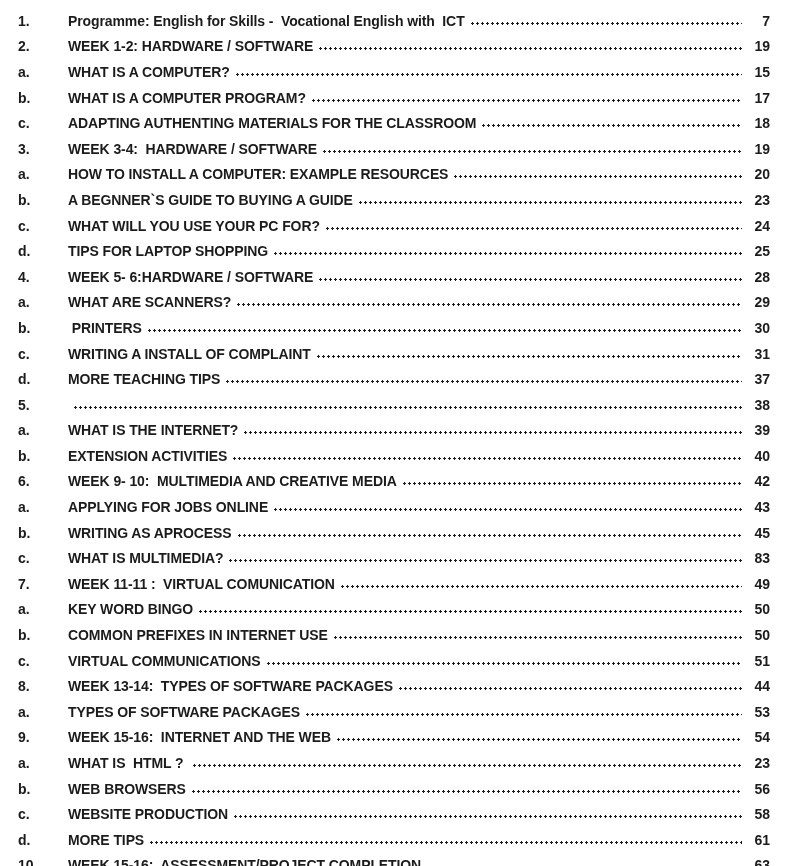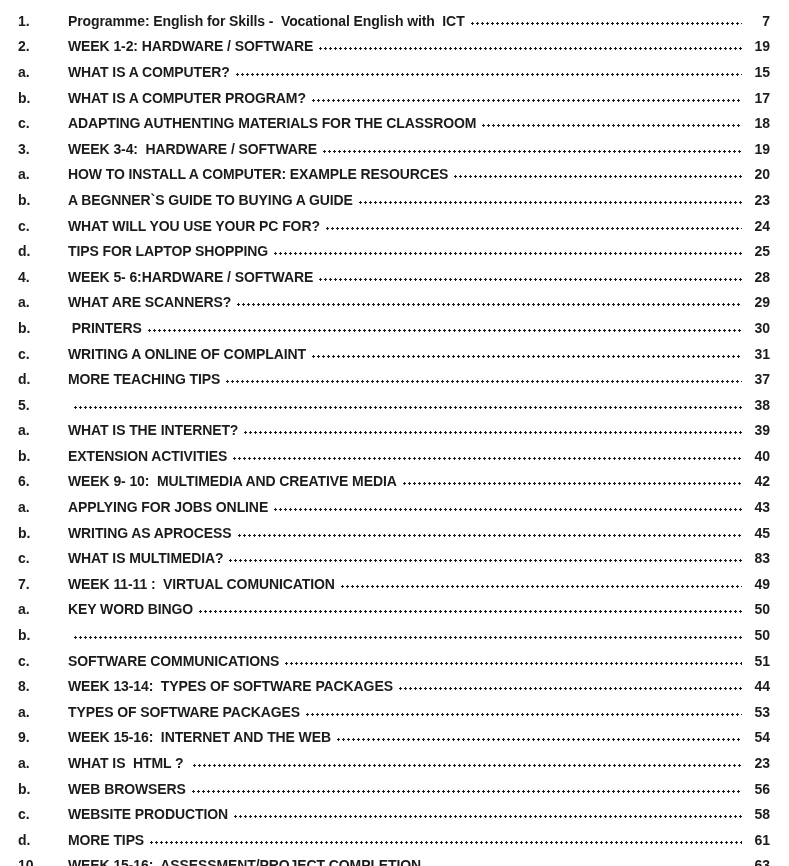--- a/index.html
+++ b/index.html
@@ -138,21 +138,21 @@
         <span class="pagenum">29</span>
       </li>
       <li class="toc-row">
         <span class="marker">b.</span>
         <span class="title"> PRINTERS</span>
         <span class="dots"></span>
         <span class="pagenum">30</span>
       </li>
       <li class="toc-row">
         <span class="marker">c.</span>
-        <span class="title">WRITING A ONLINE OF COMPLAINT</span>
+        <span class="title">WRITING A INSTALL OF COMPLAINT</span>
         <span class="dots"></span>
         <span class="pagenum">31</span>
       </li>
       <li class="toc-row">
         <span class="marker">d.</span>
         <span class="title">MORE TEACHING TIPS</span>
         <span class="dots"></span>
         <span class="pagenum">37</span>
       </li>
       <li class="toc-row">
@@ -203,26 +203,27 @@
         <span class="pagenum">49</span>
       </li>
       <li class="toc-row">
         <span class="marker">a.</span>
         <span class="title">KEY WORD BINGO</span>
         <span class="dots"></span>
         <span class="pagenum">50</span>
       </li>
       <li class="toc-row">
         <span class="marker">b.</span>
+        <span class="title">COMMON PREFIXES IN INTERNET USE</span>
         <span class="dots"></span>
         <span class="pagenum">50</span>
       </li>
       <li class="toc-row">
         <span class="marker">c.</span>
-        <span class="title">SOFTWARE COMMUNICATIONS</span>
+        <span class="title">VIRTUAL COMMUNICATIONS</span>
         <span class="dots"></span>
         <span class="pagenum">51</span>
       </li>
       <li class="toc-row">
         <span class="marker">8.</span>
         <span class="title">WEEK 13-14:  TYPES OF SOFTWARE PACKAGES</span>
         <span class="dots"></span>
         <span class="pagenum">44</span>
       </li>
       <li class="toc-row">

